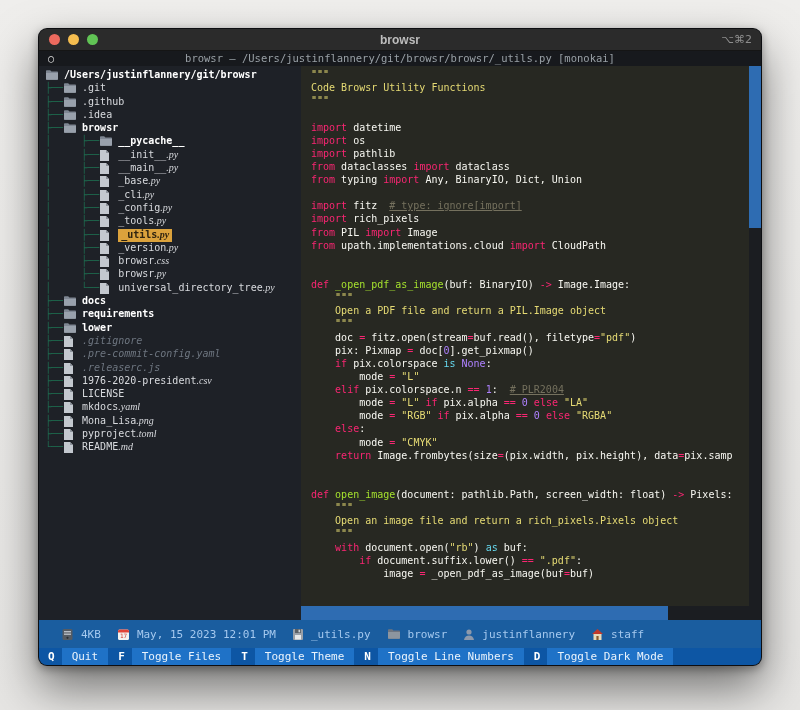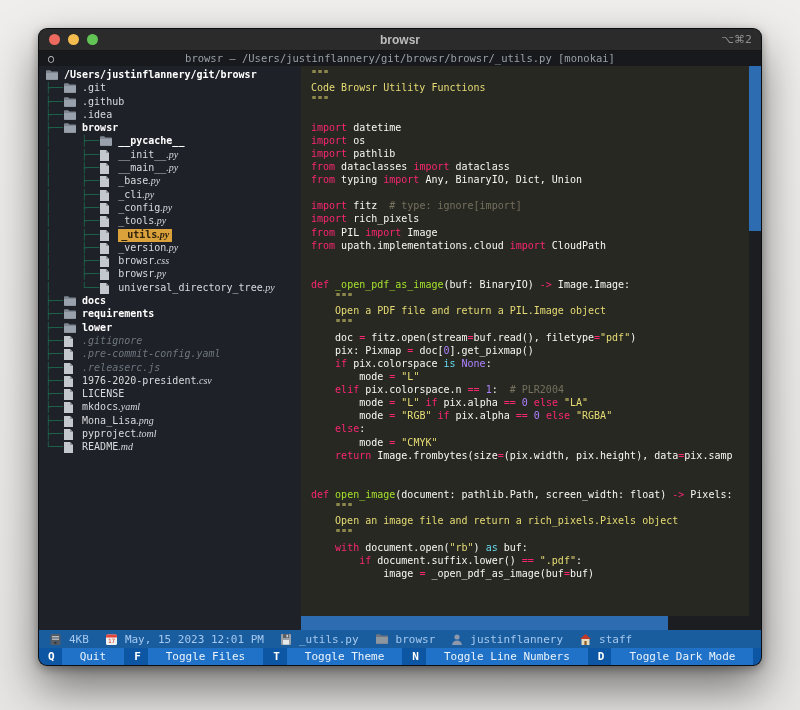--- a/index.html
+++ b/index.html
@@ -48,39 +48,39 @@
   
   .code-col{flex:1;display:flex;flex-direction:column;min-width:0;}
   .code-row{flex:1;display:flex;min-height:0;}
   .code-pane{flex:1;background:var(--code_bg);overflow:hidden;padding:2px 0 0 10px;}
   .code-line{height:13.14px;line-height:13.14px;font-size:10px;white-space:pre;color:var(--code_fg);}
   .tok-k{color:var(--kw);}
   .tok-s{color:var(--str);}
   .tok-n{color:var(--num);}
   .tok-f{color:var(--fn);}
   .tok-o{color:var(--opw);}
-  .tok-c{color:var(--com);}
+  .tok-c{color:var(--com);text-decoration:underline;}
   .vscroll{width:12px;flex:0 0 auto;background:var(--scroll_track);position:relative;}
   .vthumb{position:absolute;top:0;left:0;right:0;height:30%;background:var(--scroll_thumb);}
   .bottom-row{height:14px;flex:0 0 auto;display:flex;}
   .hscroll{flex:1;background:var(--scroll_track);position:relative;}
   .hthumb{position:absolute;top:0;bottom:0;left:0;width:82%;background:var(--scroll_thumb);}
   .scroll-corner{width:12px;background:var(--scroll_track);}
   
-  .status-bar{height:18px;flex:0 0 auto;background:var(--status_bg);display:flex;align-items:center;
-    color:var(--status_fg);font-size:11px;padding-left:10px;overflow:hidden;}
+  .status-bar{height:28px;flex:0 0 auto;background:var(--status_bg);display:flex;align-items:center;
+    color:var(--status_fg);font-size:11px;padding-left:22px;overflow:hidden;}
   .status-item{display:inline-flex;align-items:center;margin-right:16px;white-space:pre;}
   .status-item .sicon{display:inline-flex;margin-right:7px;}
   .status-item .sicon svg{display:block;}
   
   .key-bar{height:17px;flex:0 0 auto;background:var(--footer_bg);display:flex;align-items:stretch;
     font-size:11px;color:#fff;overflow:hidden;padding-left:2px;}
   .binding{display:inline-flex;align-items:stretch;margin-right:3px;}
   .binding .key{font-weight:bold;padding:0 7px;display:flex;align-items:center;}
-  .binding .blabel{background:var(--footer_chip);padding:0 18px;display:flex;align-items:center;color:#eaf3fc;}
+  .binding .blabel{background:var(--footer_chip);padding:0 10px;display:flex;align-items:center;color:#eaf3fc;}
 </style>
 </head>
 <body>
 
 <div class="desktop">
   <div class="window">
 
     <div class="titlebar">
       <div class="traffic">
         <span class="light red"></span>

